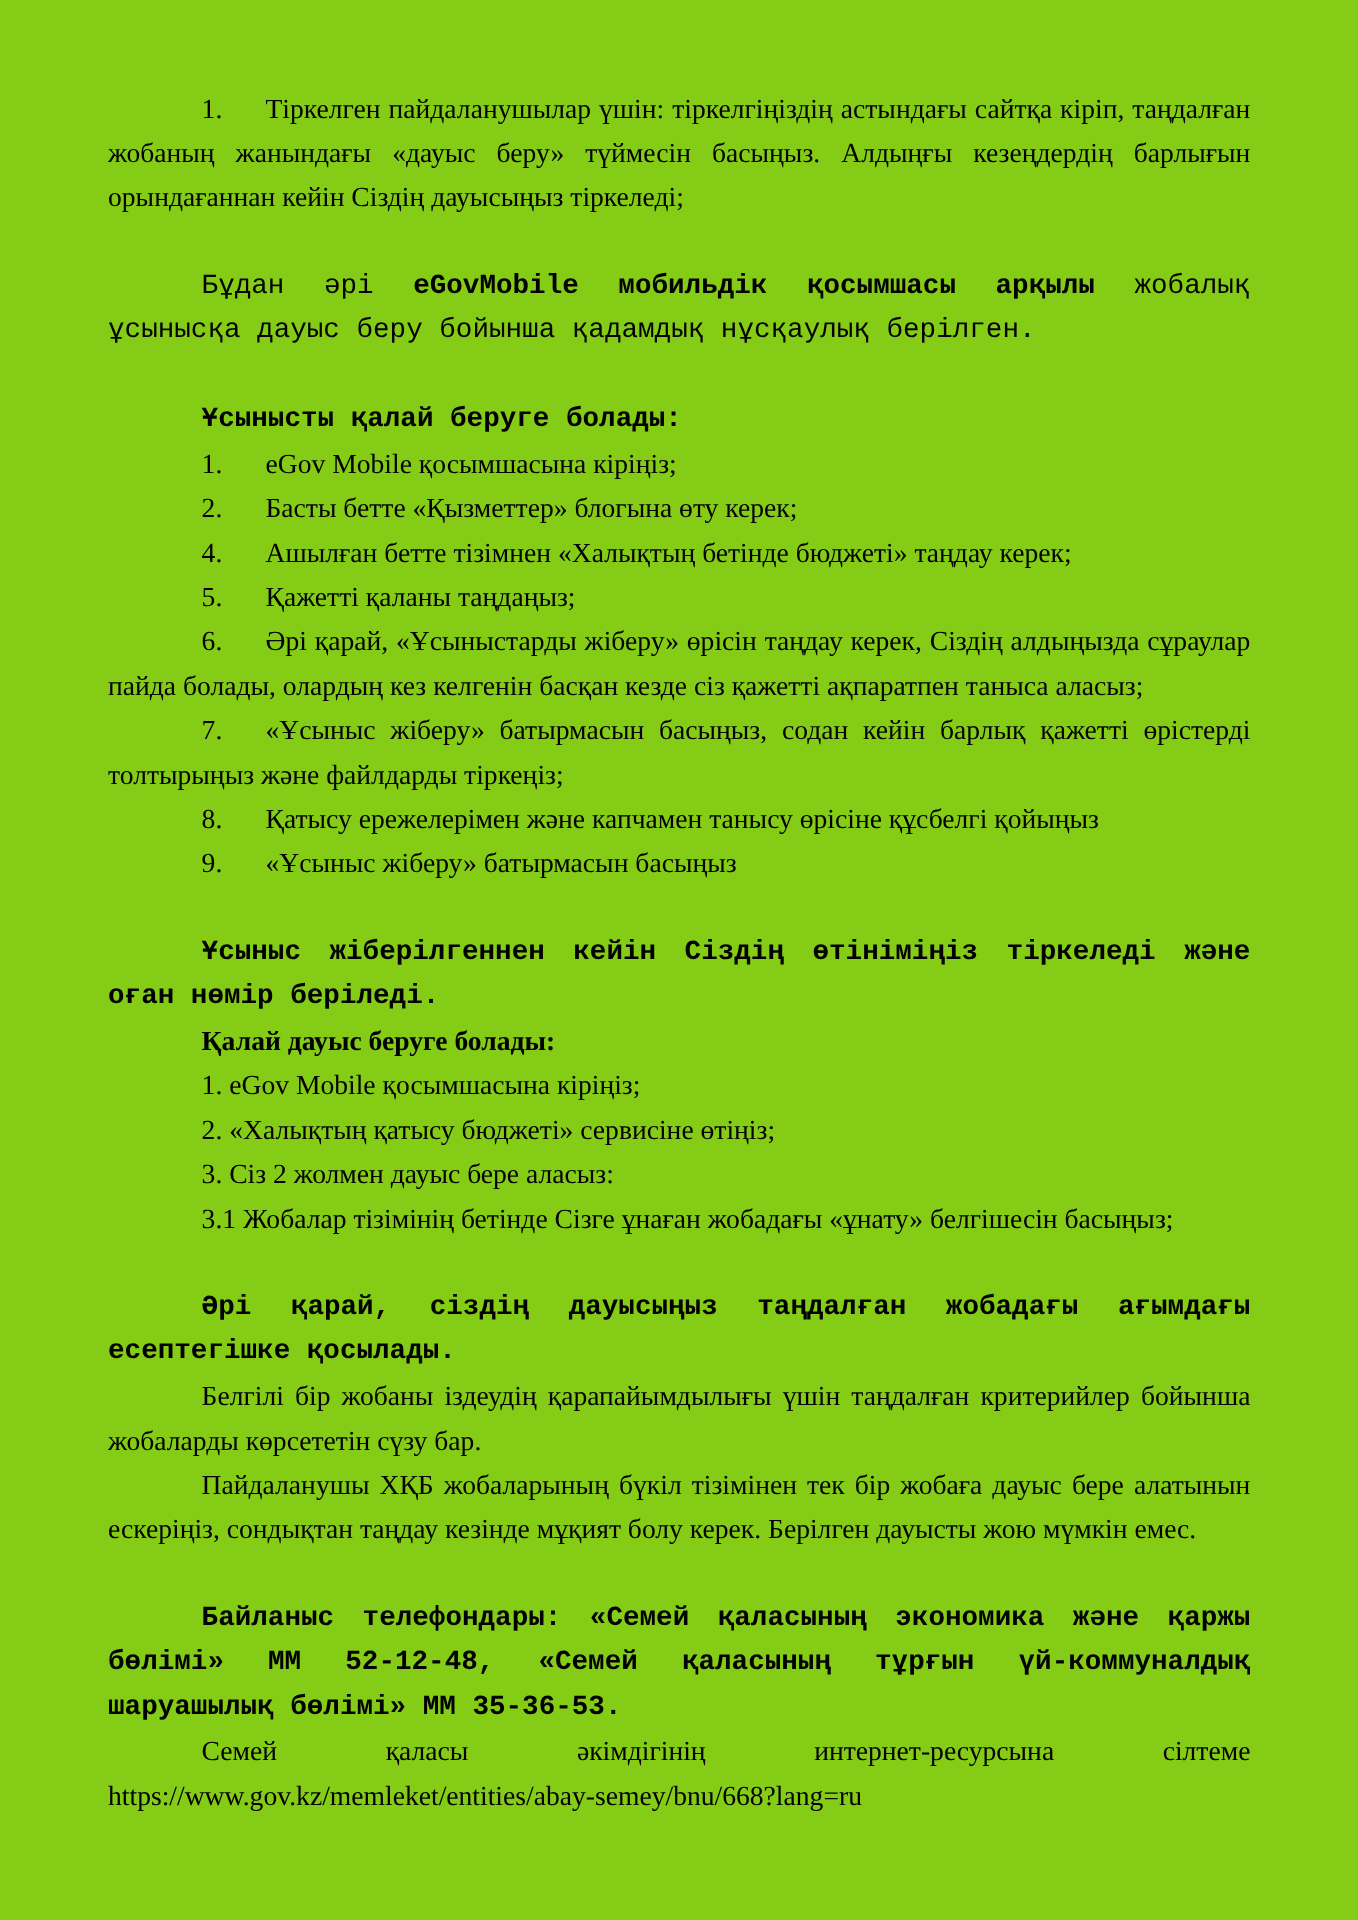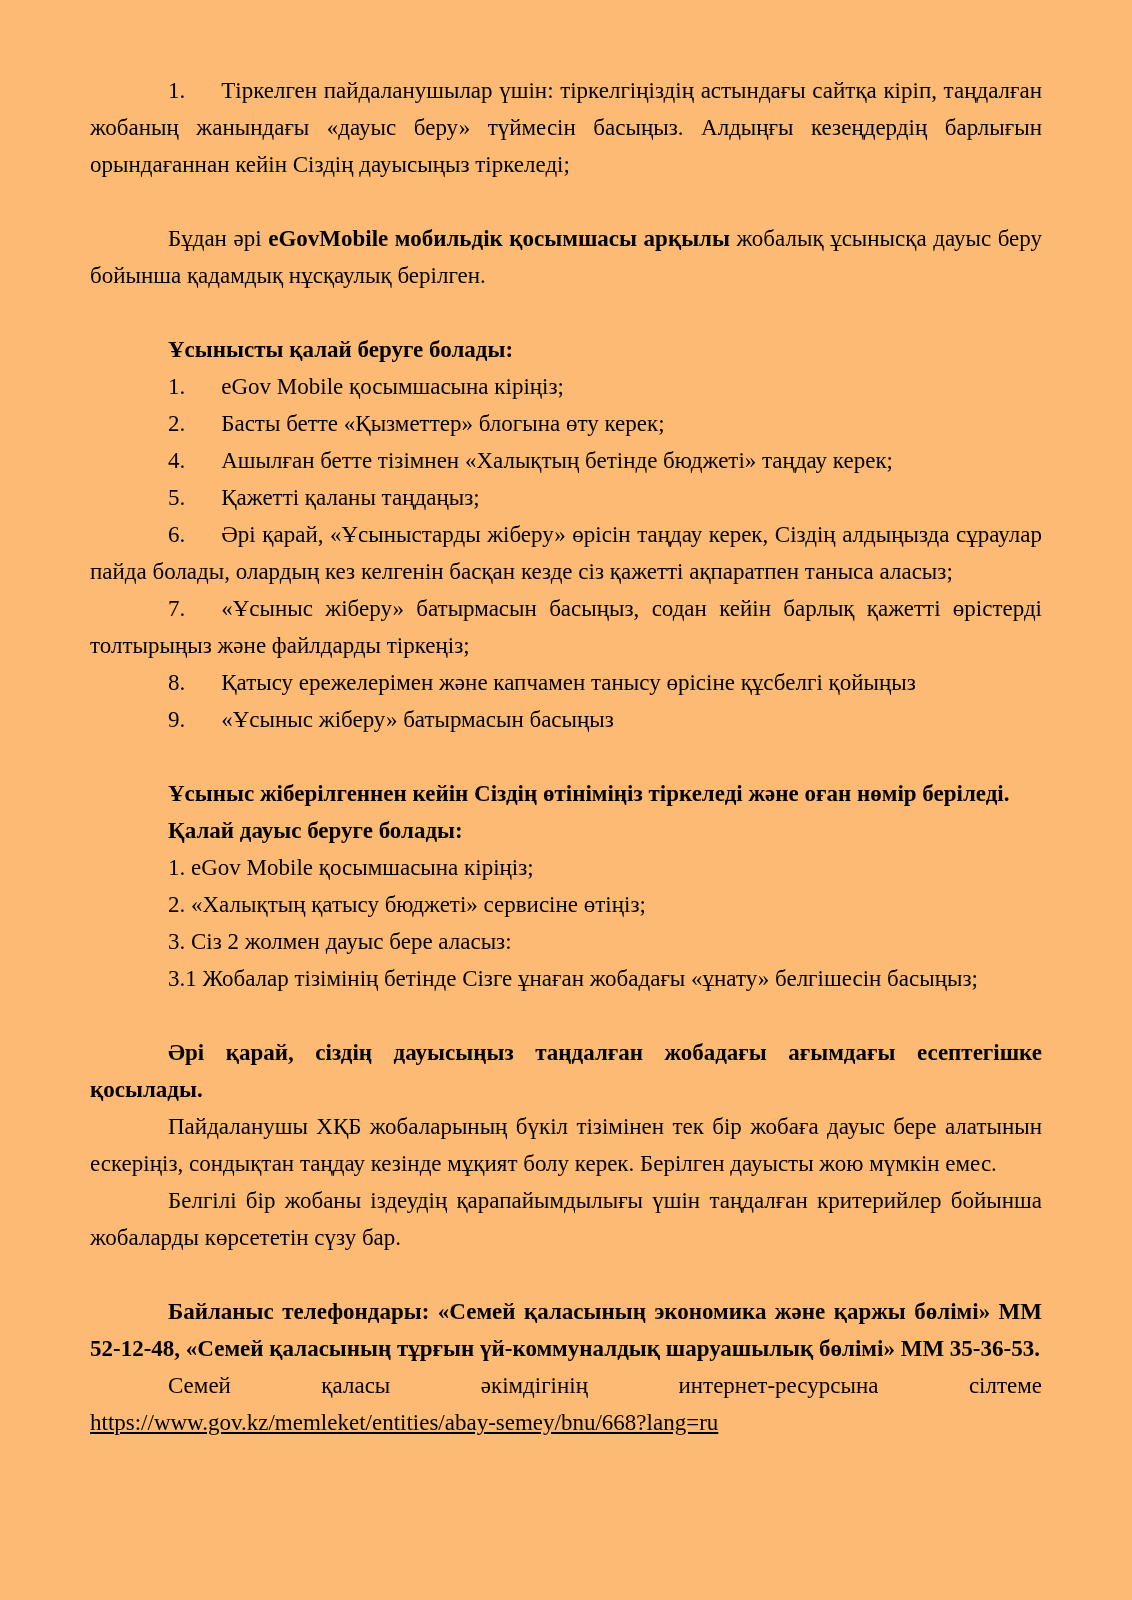--- a/index.html
+++ b/index.html
@@ -4,37 +4,37 @@
 <style>
   html, body {
     margin: 0;
     padding: 0;
     background: #ffffff;
   }
   .page {
     width: 1132px;
     height: 1600px;
     box-sizing: border-box;
-    background: #fdba74;
+    background: #84cc16;
     padding: 72px 90px 0 90px;
     overflow: hidden;
     font-family: "Liberation Serif", serif;
     font-size: 23px;
     line-height: 37px;
     color: #000000;
   }
   p.para {
     margin: 0;
     text-align: justify;
     text-indent: 78px;
   }
-  p.gap { margin-top: 37px; }
+  p.gap { margin-top: 37px; font-family: Liberation Mono, monospace; }
   .b { font-weight: bold; }
   .tab { display: inline-block; width: 36px; }
-  .nowrap { white-space: nowrap; text-decoration: underline; }
+  .nowrap { white-space: nowrap; }
 </style>
 </head>
 <body>
 
 <div class="page">
   <div>
       <p class="para"><span class="">1.</span><span class="tab"></span><span class="">Тіркелген пайдаланушылар үшін: тіркелгіңіздің астындағы сайтқа кіріп, таңдалған жобаның жанындағы «дауыс беру» түймесін басыңыз. Алдыңғы кезеңдердің барлығын орындағаннан кейін Сіздің дауысыңыз тіркеледі;</span></p>
       <p class="para gap"><span class="">Бұдан әрі </span><span class="b">eGovMobile мобильдік қосымшасы арқылы</span><span class=""> жобалық ұсынысқа дауыс беру бойынша қадамдық нұсқаулық берілген.</span></p>
       <p class="para gap b"><span class="">Ұсынысты қалай беруге болады:</span></p>
       <p class="para"><span class="">1.</span><span class="tab"></span><span class="">eGov Mobile қосымшасына кіріңіз;</span></p>
@@ -45,18 +45,18 @@
       <p class="para"><span class="">7.</span><span class="tab"></span><span class="">«Ұсыныс жіберу» батырмасын басыңыз, содан кейін барлық қажетті өрістерді толтырыңыз және файлдарды тіркеңіз;</span></p>
       <p class="para"><span class="">8.</span><span class="tab"></span><span class="">Қатысу ережелерімен және капчамен танысу өрісіне құсбелгі қойыңыз</span></p>
       <p class="para"><span class="">9.</span><span class="tab"></span><span class="">«Ұсыныс жіберу» батырмасын басыңыз</span></p>
       <p class="para gap b"><span class="">Ұсыныс жіберілгеннен кейін Сіздің өтініміңіз тіркеледі және оған нөмір беріледі.</span></p>
       <p class="para b"><span class="">Қалай дауыс беруге болады:</span></p>
       <p class="para"><span class="">1. eGov Mobile қосымшасына кіріңіз;</span></p>
       <p class="para"><span class="">2. «Халықтың қатысу бюджеті» сервисіне өтіңіз;</span></p>
       <p class="para"><span class="">3. Сіз 2 жолмен дауыс бере аласыз:</span></p>
       <p class="para"><span class="">3.1 Жобалар тізімінің бетінде Сізге ұнаған жобадағы «ұнату» белгішесін басыңыз;</span></p>
       <p class="para gap b"><span class="">Әрі қарай, сіздің дауысыңыз таңдалған жобадағы ағымдағы есептегішке қосылады.</span></p>
+      <p class="para"><span class="">Белгілі бір жобаны іздеудің қарапайымдылығы үшін таңдалған критерийлер бойынша жобаларды көрсететін сүзу бар.</span></p>
       <p class="para"><span class="">Пайдаланушы ХҚБ жобаларының бүкіл тізімінен тек бір жобаға дауыс бере алатынын ескеріңіз, сондықтан таңдау кезінде мұқият болу керек. Берілген дауысты жою мүмкін емес.</span></p>
-      <p class="para"><span class="">Белгілі бір жобаны іздеудің қарапайымдылығы үшін таңдалған критерийлер бойынша жобаларды көрсететін сүзу бар.</span></p>
       <p class="para gap b"><span class="">Байланыс телефондары: «Семей қаласының экономика және қаржы бөлімі» ММ 52-12-48, «Семей қаласының тұрғын үй-коммуналдық шаруашылық бөлімі» ММ 35-36-53.</span></p>
       <p class="para"><span class="">Семей қаласы әкімдігінің интернет-ресурсына сілтеме </span><span class=" nowrap">https://www.gov.kz/memleket/entities/abay-semey/bnu/668?lang=ru</span></p>
     </div>
 </div>
 
 </body></html>

